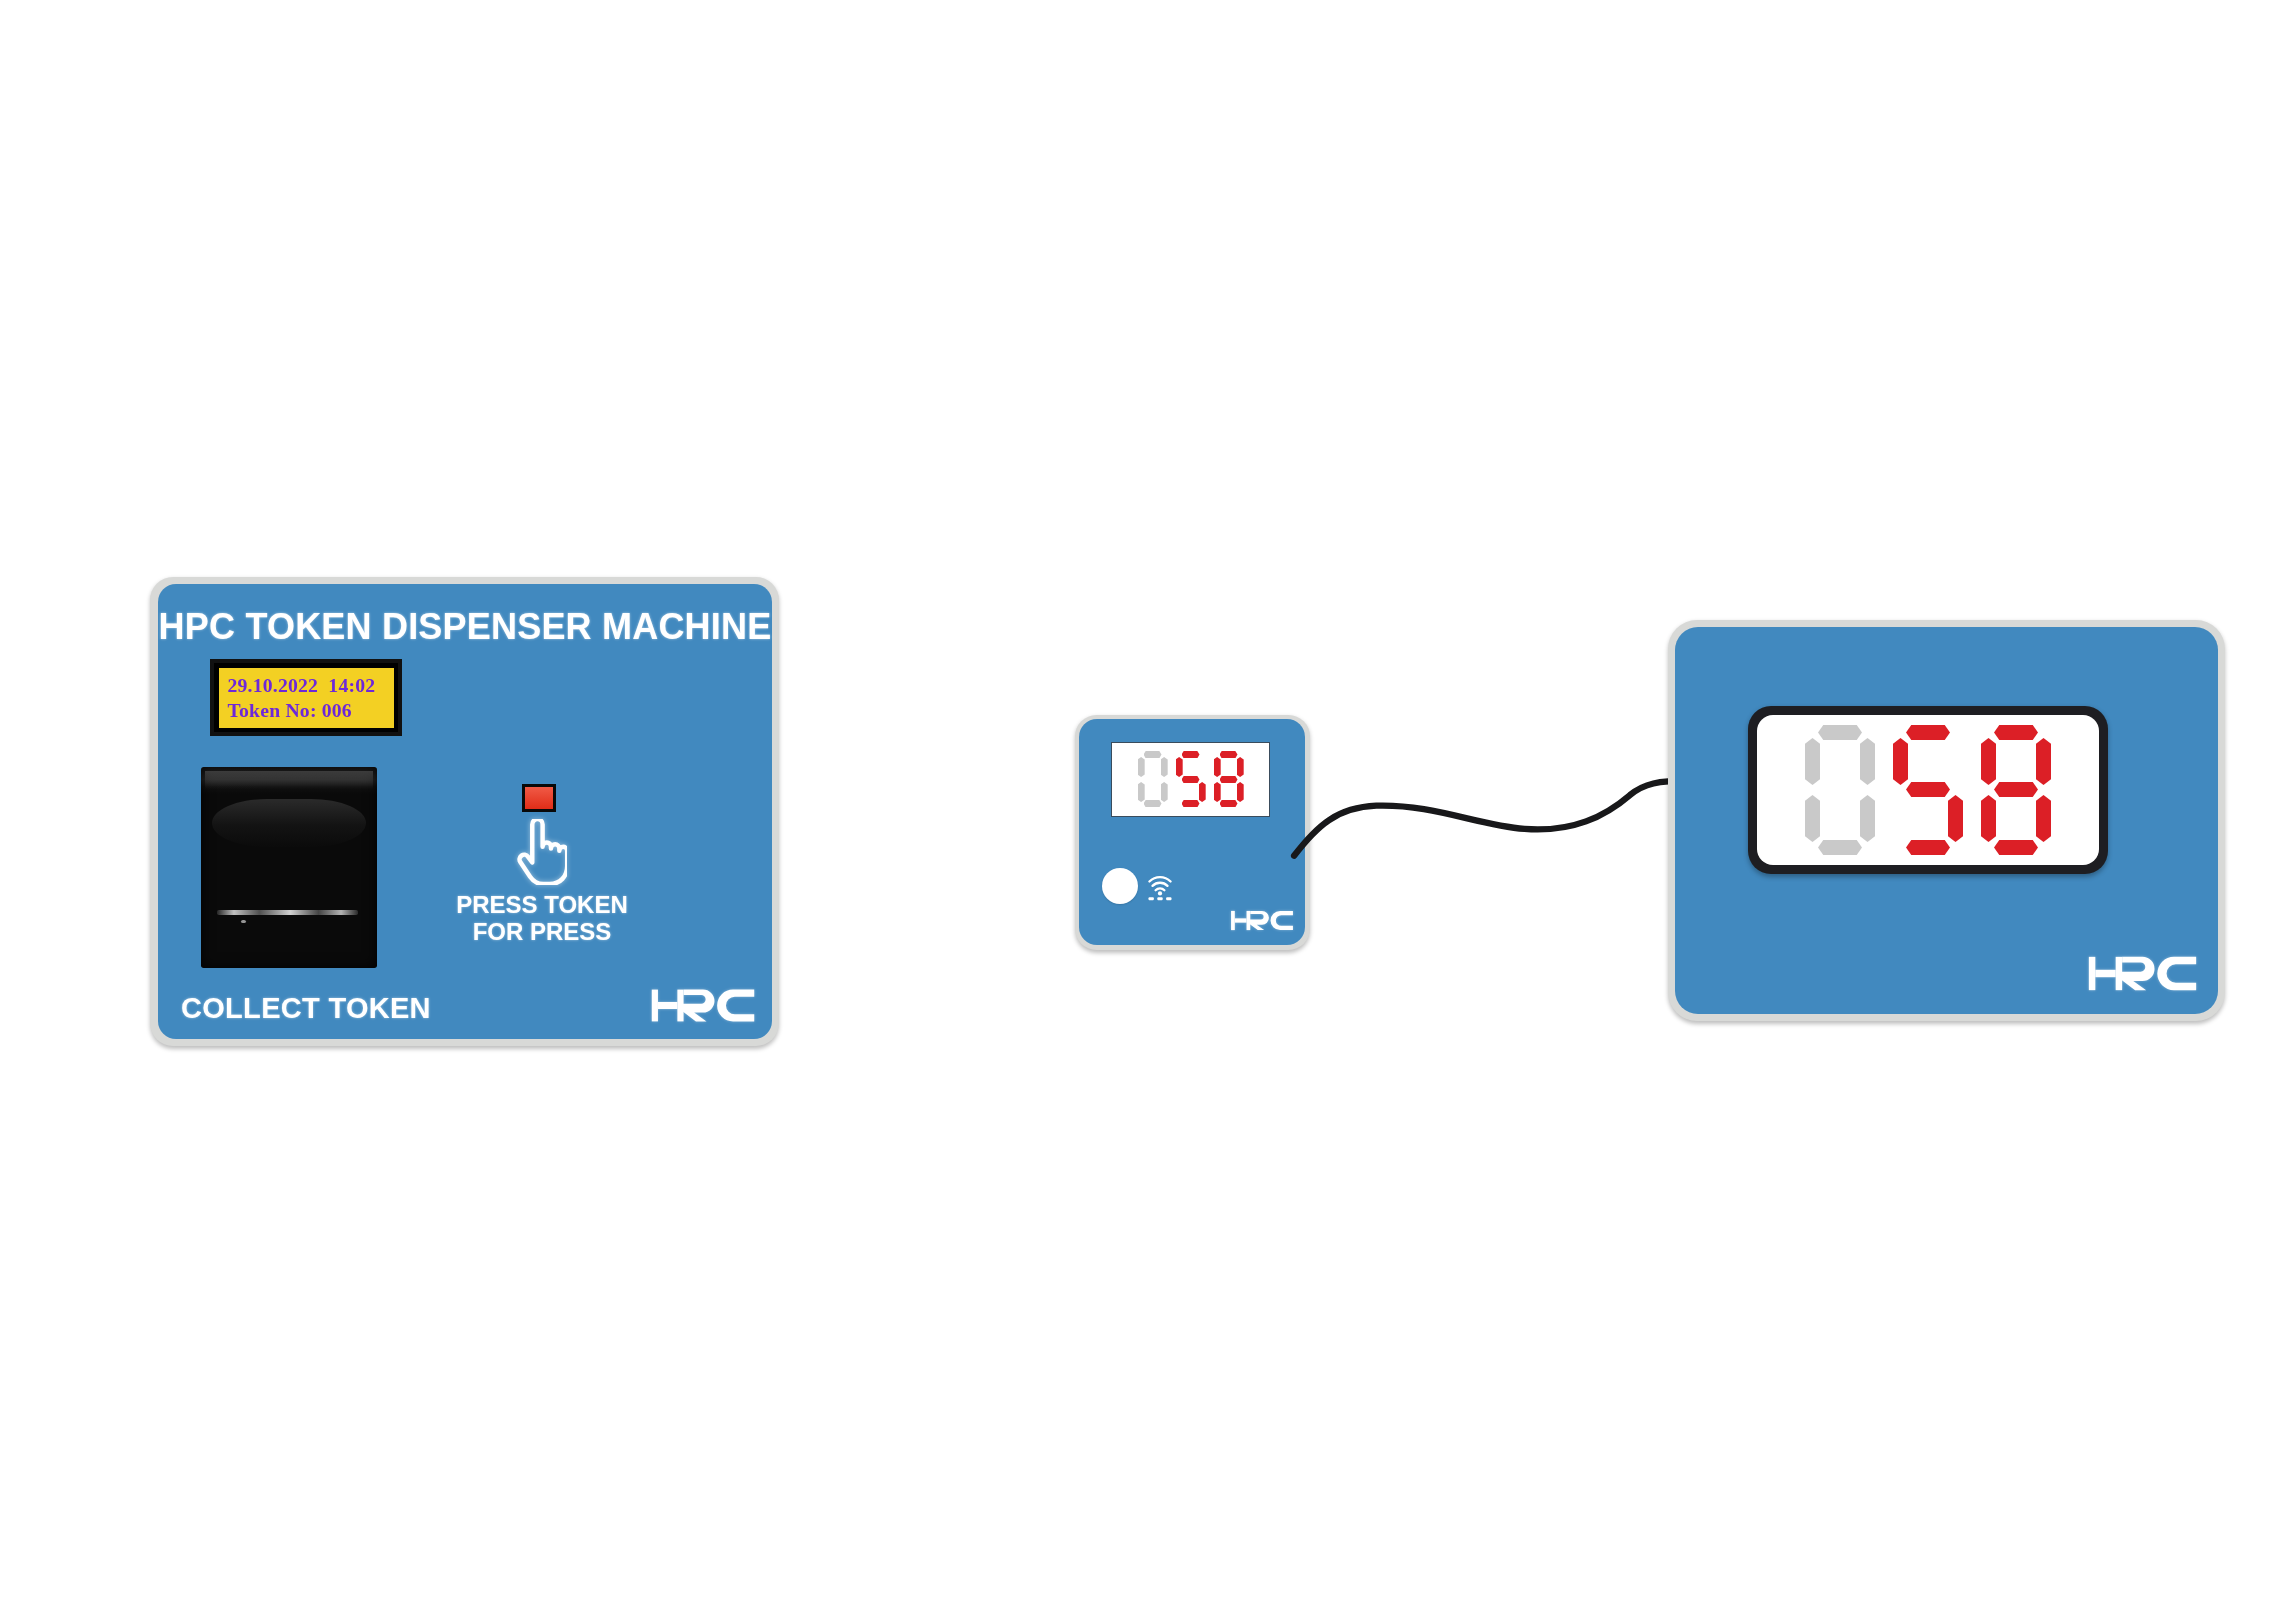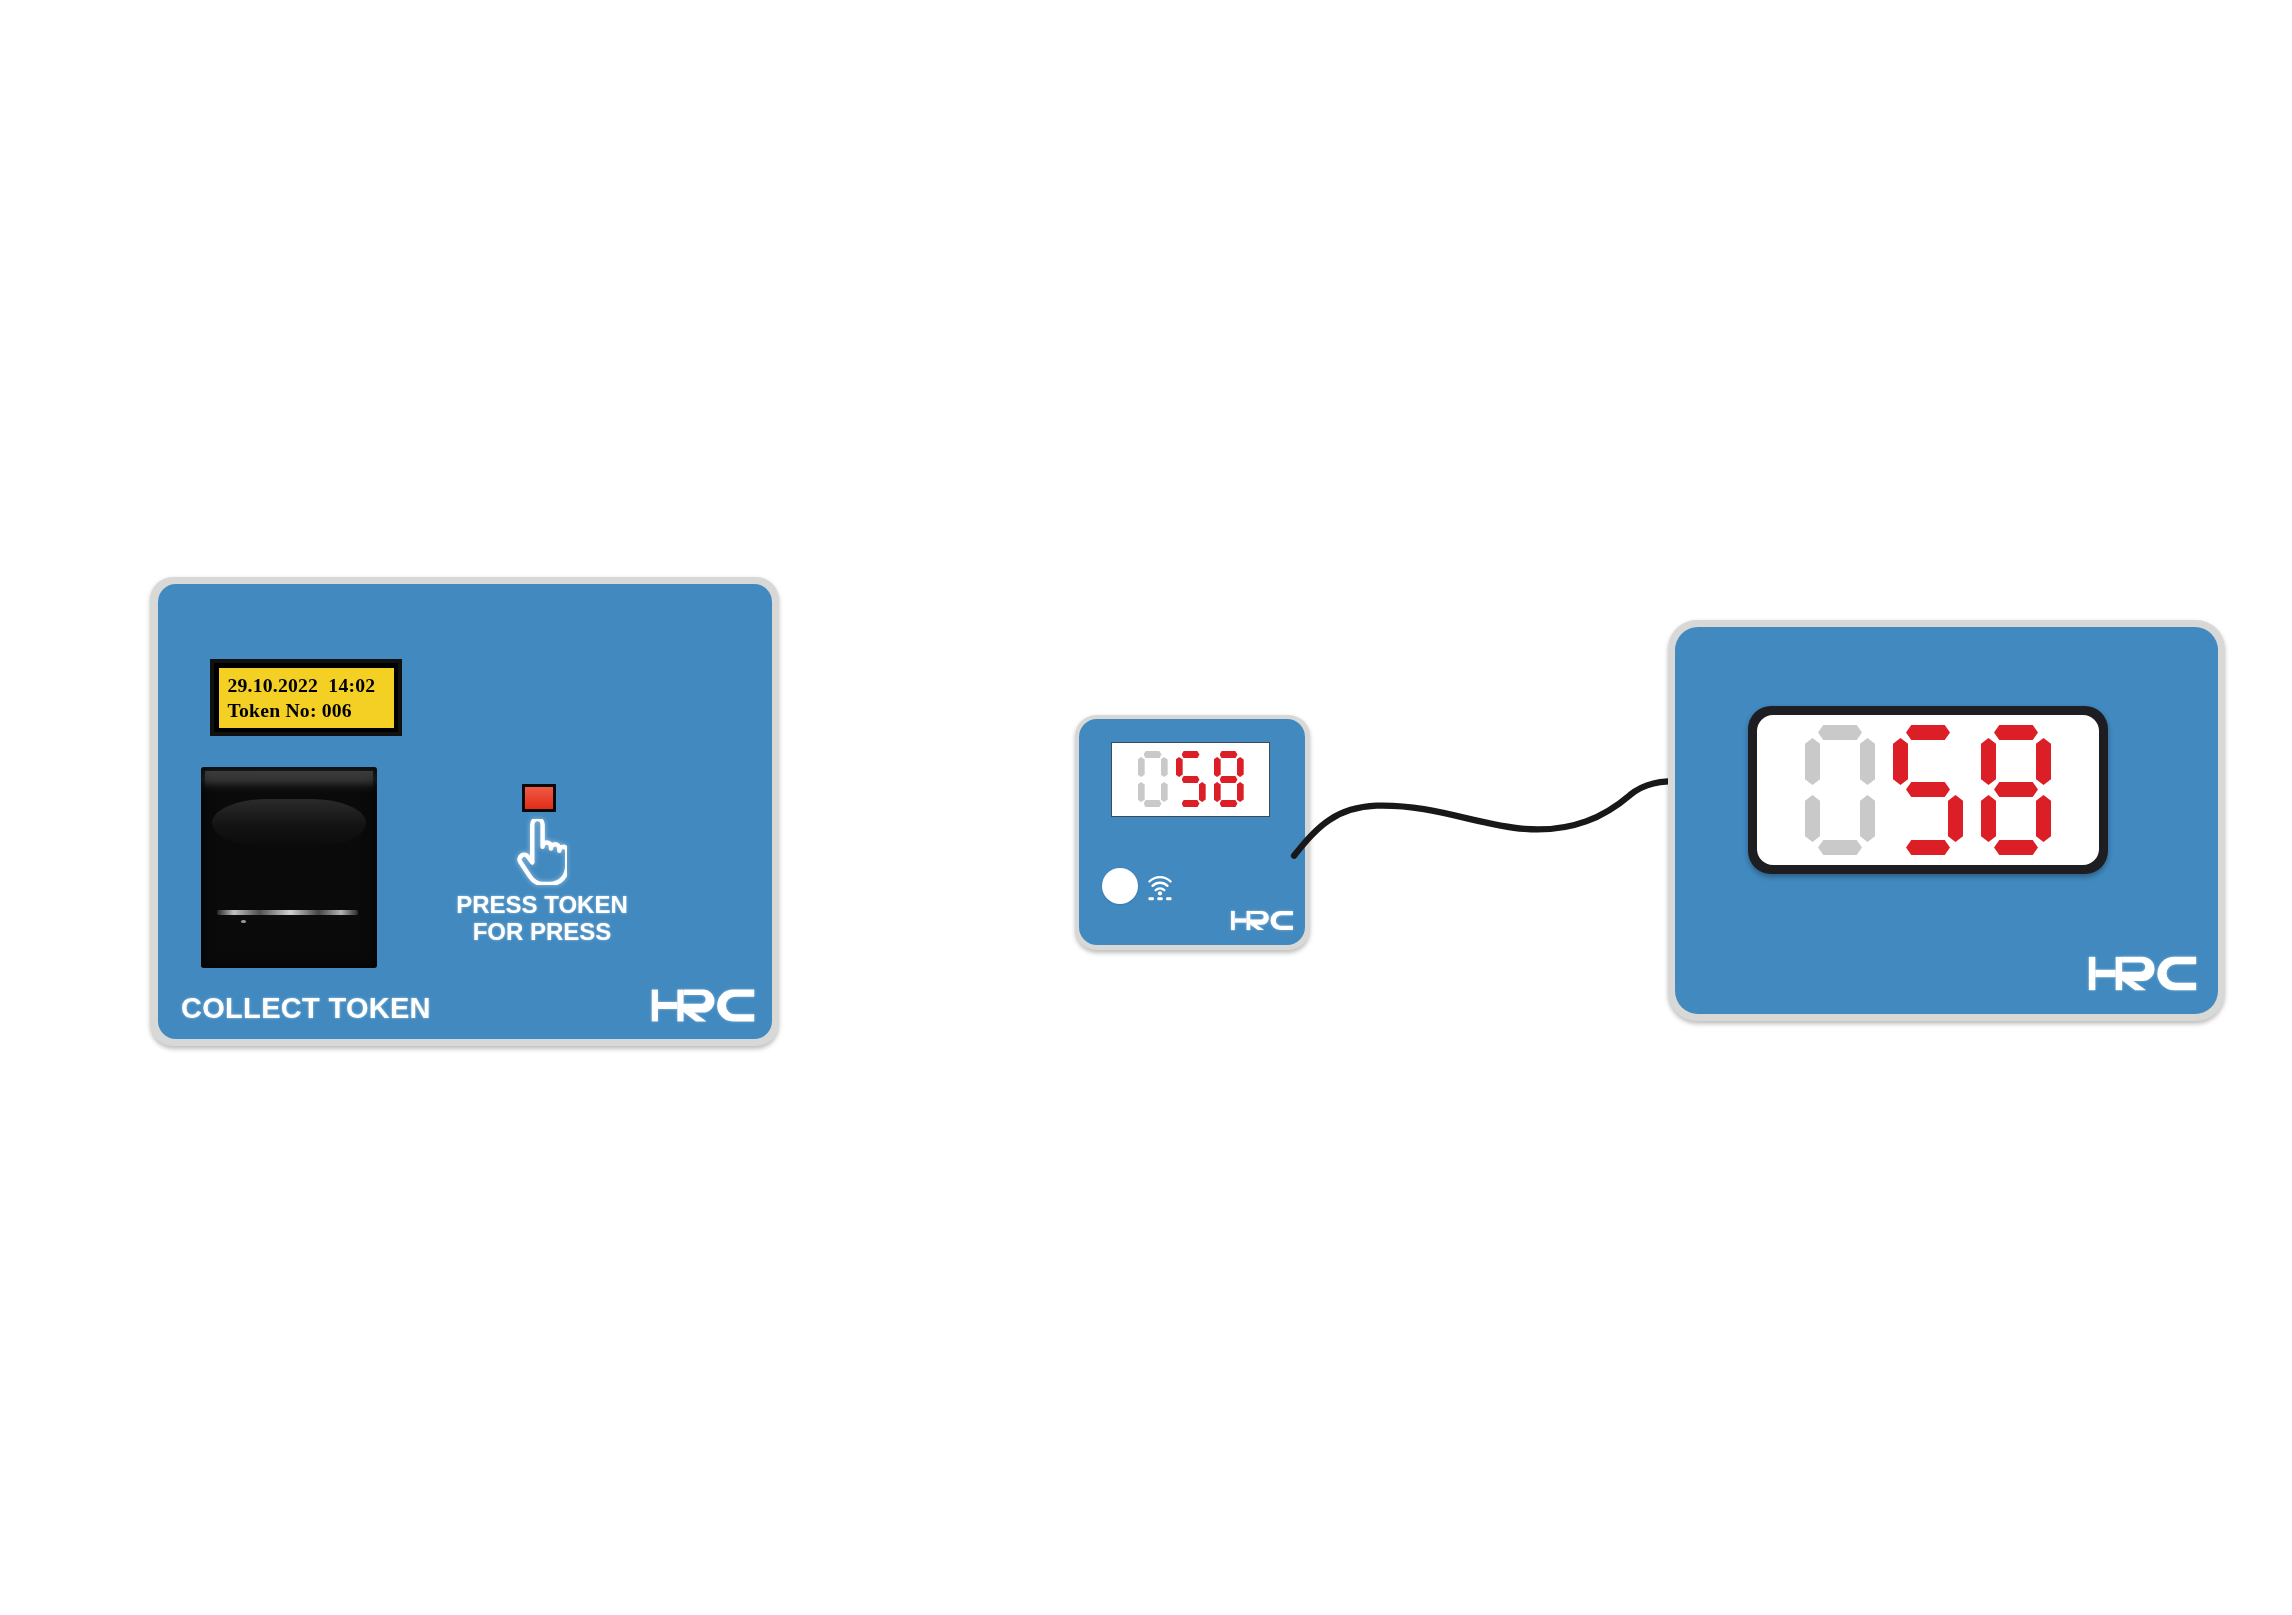--- a/index.html
+++ b/index.html
@@ -90,21 +90,21 @@
     right: 4.5px;
     bottom: 4.5px;
     background: #f3d023;
     display: flex;
     flex-direction: column;
     justify-content: center;
     padding-left: 9px;
     box-sizing: border-box;
   }
   .lcd-line {
-    color: #000000;
+    color: #6d28d9;
     font-family: "Liberation Serif", serif;
     font-weight: bold;
     font-size: 19.7px;
     line-height: 1.22;
     white-space: pre;
     letter-spacing: 0.2px;
   }
 
   
   #printer-module {
@@ -333,20 +333,21 @@
   }
 </style>
 </head>
 <body>
 
 <div class="stage">
 
   <div class="bezel" id="dispenser-bezel"></div>
   <div class="panel" id="dispenser-panel">
 
+    <div class="panel-title" id="dispenser-title">HPC TOKEN DISPENSER MACHINE</div>
 
     <div id="lcd-frame">
       <div id="lcd-screen">
         <div class="lcd-line">29.10.2022  14:02</div>
         <div class="lcd-line">Token No: 006</div>
       </div>
     </div>
 
     <div id="printer-module">
       <div id="printer-lid-sheen"></div>

